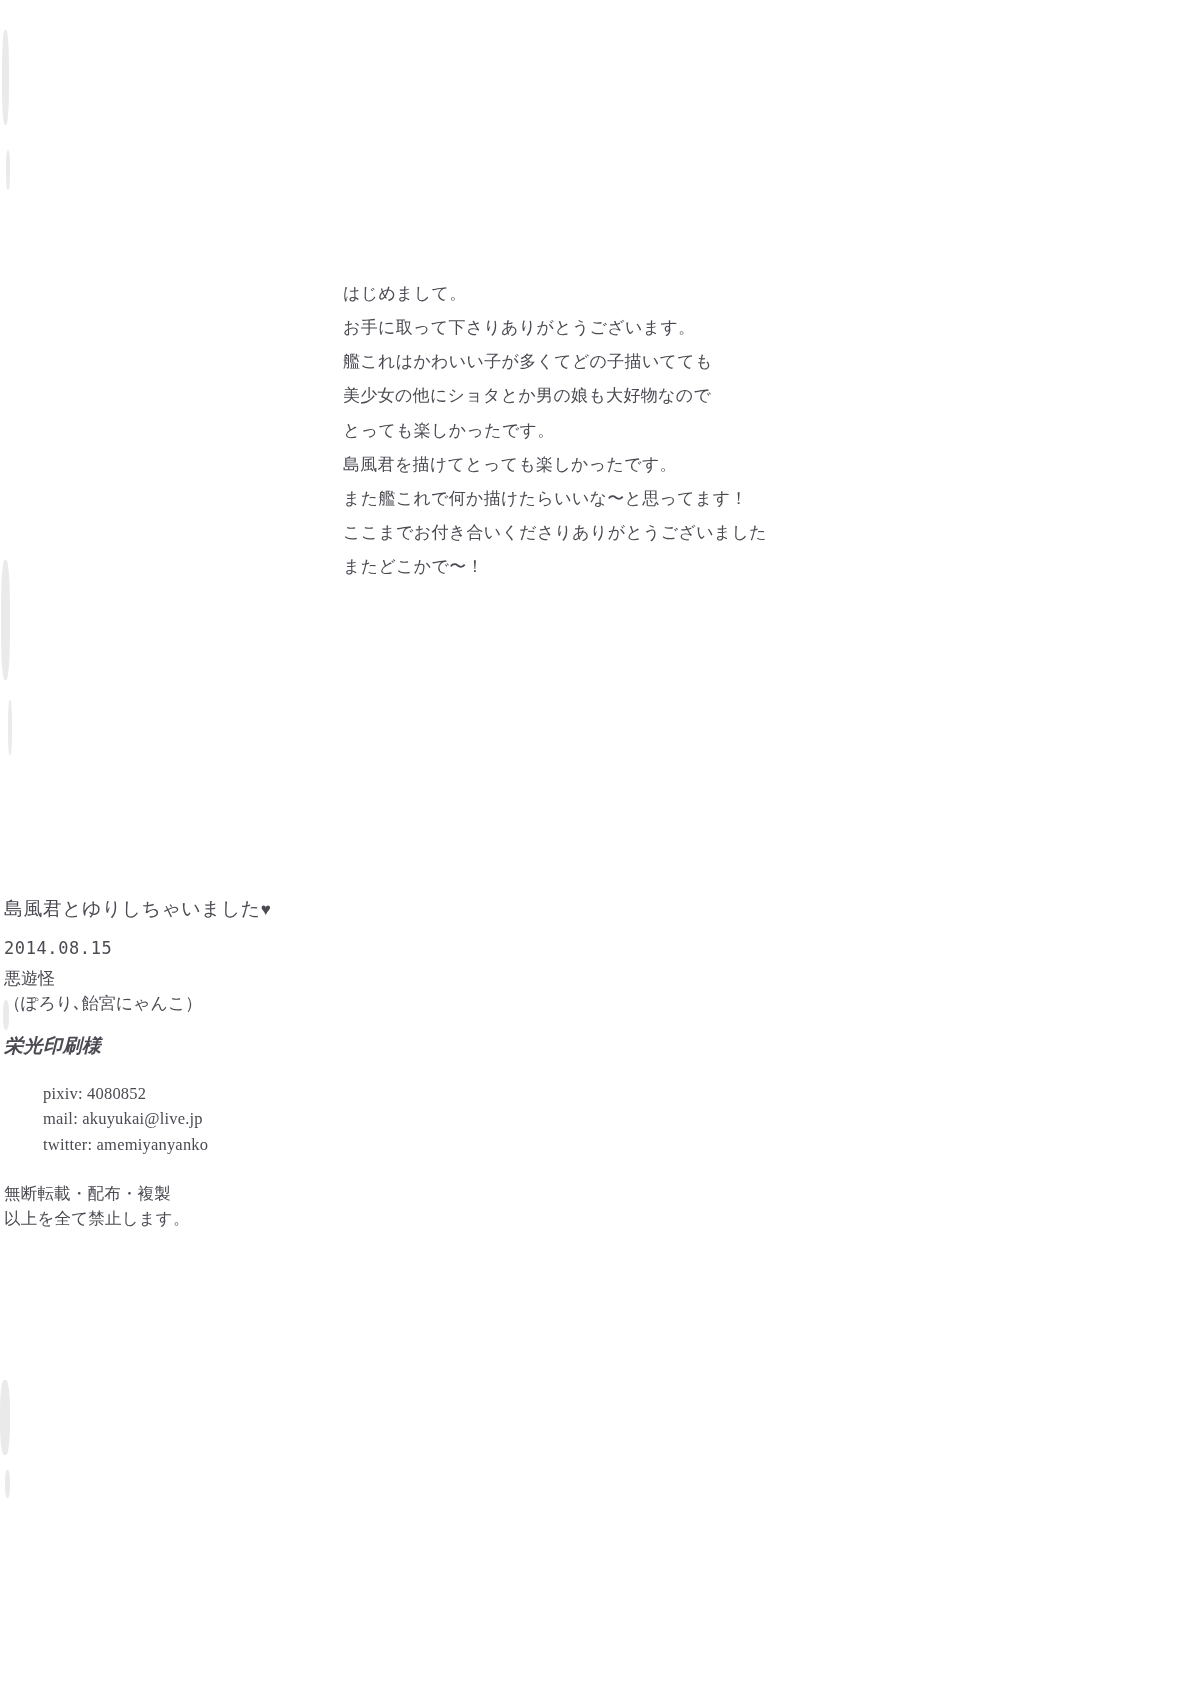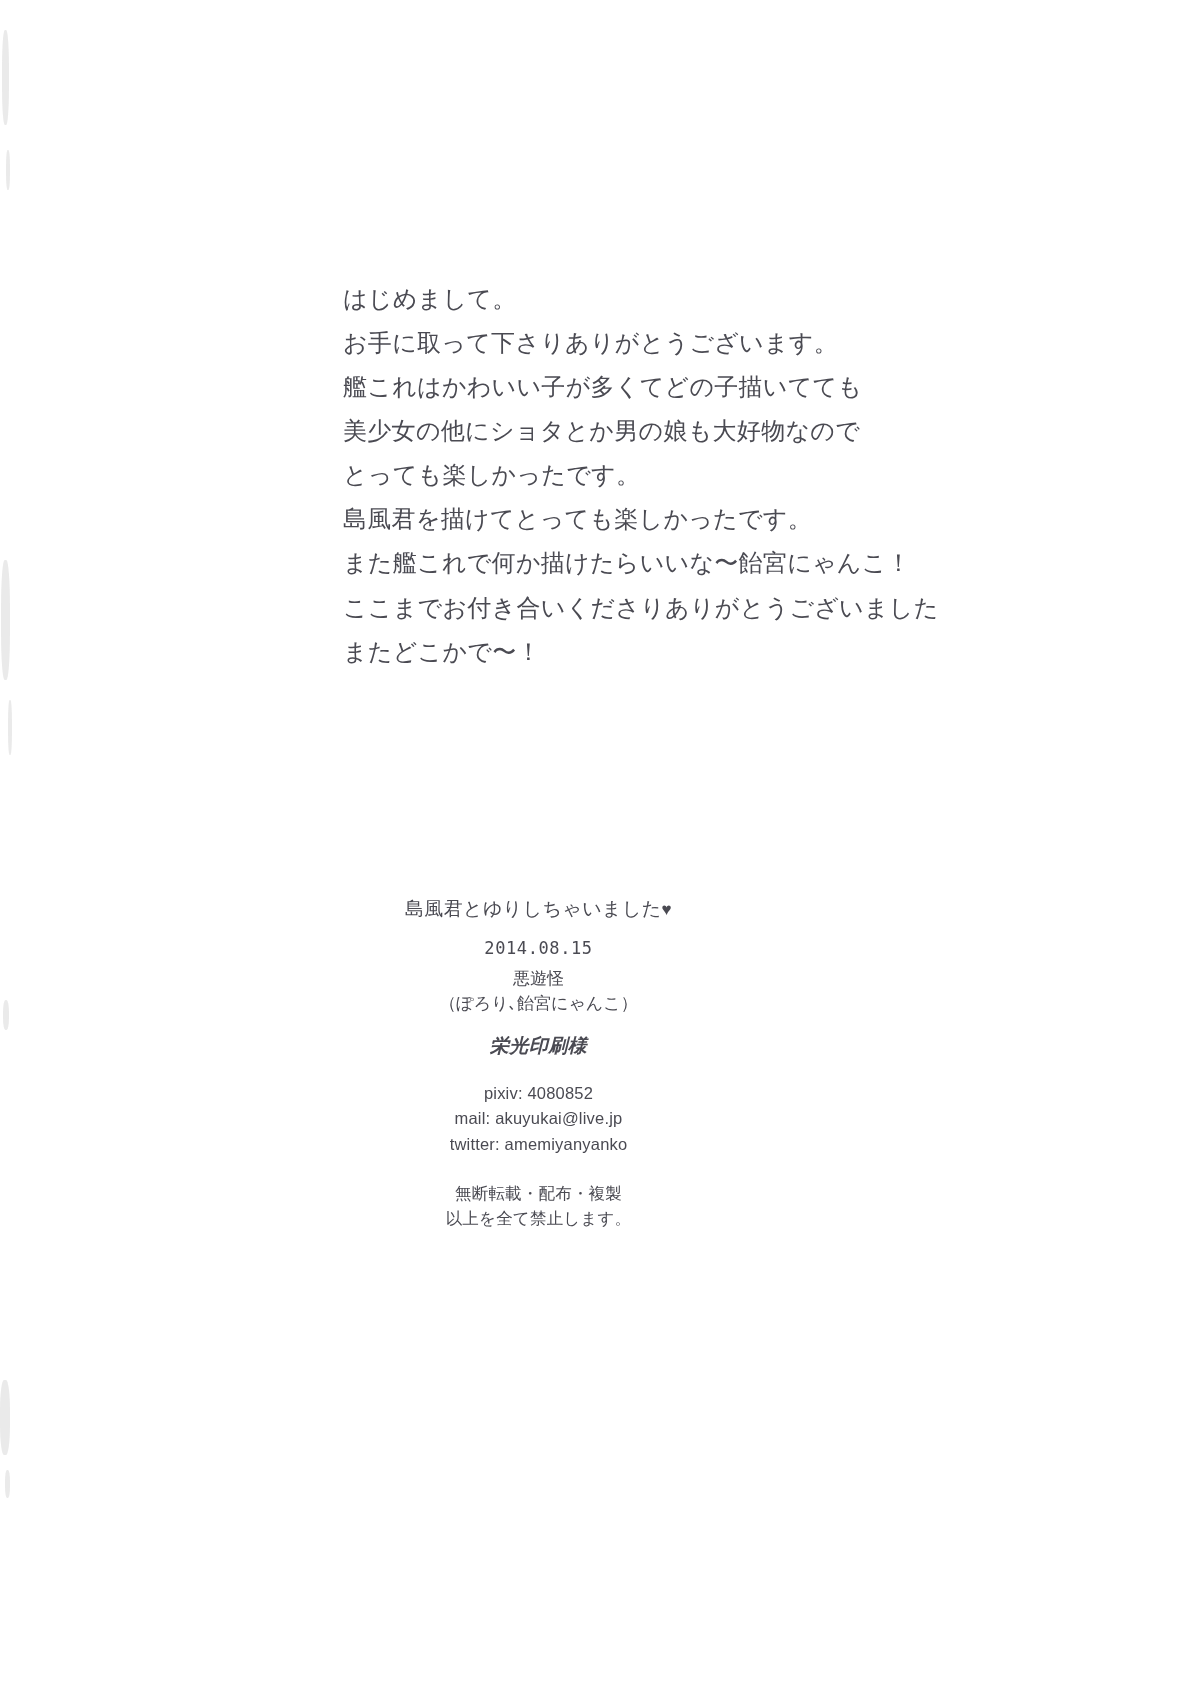--- a/index.html
+++ b/index.html
@@ -40,34 +40,34 @@
 
   
   .afterword {
     position: absolute;
     left: 343px;
     top: 282px;
     width: 700px;
   }
   .afterword p {
     margin: 0 0 10px 0;
-    font-size: 24px;
+    font-size: 17px;
     line-height: 1.42;
     color: #4a4a52;
     letter-spacing: 0.3px;
     white-space: nowrap;
   }
 
   
   .colophon {
     position: absolute;
-    left: 12px;
+    left: 4px;
     top: 895px;
     width: 1053px;
-    text-align: center;
+    text-align: left;
     color: #4a4a52;
   }
   .colophon .title {
     font-size: 19px;
     line-height: 1.5;
     letter-spacing: 0.4px;
     color: #4a4a52;
   }
   .colophon .title .heart {
     color: #4a4a52;
@@ -90,24 +90,25 @@
   }
   .colophon .printer {
     margin-top: 16px;
     font-size: 19px;
     font-weight: bold;
     letter-spacing: 0.5px;
     font-style: italic;
   }
   .colophon .contacts {
     margin-top: 22px;
-    font-family: Liberation Sans, sans-serif;
+    font-family: Liberation Serif, serif;
     font-size: 16.5px;
     line-height: 1.55;
     letter-spacing: 0.2px;
+    margin-left: 39px;
   }
   .colophon .notice {
     margin-top: 24px;
     font-size: 16.5px;
     line-height: 1.5;
     letter-spacing: 0.2px;
   }
   .row { display: block; }
 </style>
 </head>
@@ -123,21 +124,21 @@
   <div class="smudge s7"></div>
 </div>
 
 <div class="afterword">
   <p>はじめまして。</p>
   <p>お手に取って下さりありがとうございます。</p>
   <p>艦これはかわいい子が多くてどの子描いてても</p>
   <p>美少女の他にショタとか男の娘も大好物なので</p>
   <p>とっても楽しかったです。</p>
   <p>島風君を描けてとっても楽しかったです。</p>
-  <p>また艦これで何か描けたらいいな〜飴宮にゃんこ！</p>
+  <p>また艦これで何か描けたらいいな〜と思ってます！</p>
   <p>ここまでお付き合いくださりありがとうございました</p>
   <p>またどこかで〜！</p>
 </div>
 
 <div class="colophon">
 
   <div class="title">
     <span>島風君とゆりしちゃいました</span><span class="heart">♥</span>
   </div>
 

